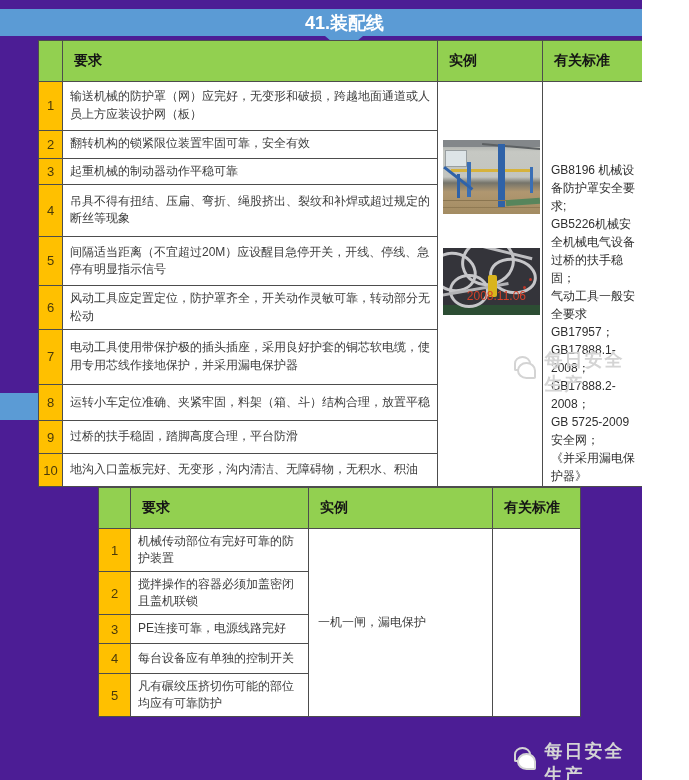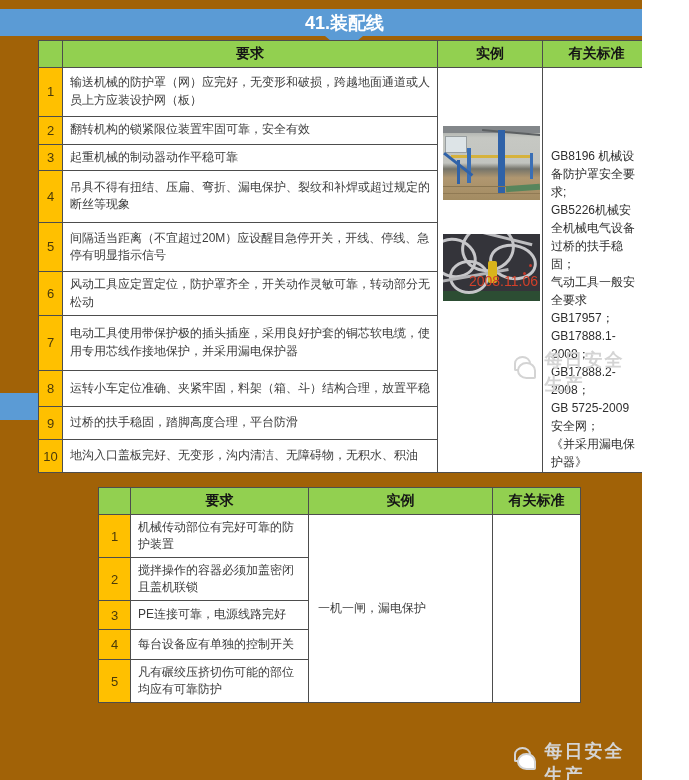--- a/index.html
+++ b/index.html
@@ -1,17 +1,17 @@
 <!DOCTYPE html>
 <html><head>
 <meta charset="utf-8">
 <style>
   html,body { margin:0; padding:0; }
   .page {
-    position:relative; width:642px; height:780px; background:#a16207;
+    position:relative; width:642px; height:780px; background:#4c1d95;
     font-family:"Liberation Sans", sans-serif; overflow:hidden;
   }
   
   .bar {
     position:absolute; left:0; width:689px; height:27px; background:#5b9bd5;
     color:#ffffff; font-weight:bold; font-size:18px;
     display:flex; align-items:center; justify-content:center; z-index:0;
   }
   #bar41 { top:9px; }
   #bar42 { top:393px; }
@@ -23,21 +23,21 @@
   #arrow41 { top:36px; }
   #arrow42 { top:420px; }
 
   
   table { border-collapse:collapse; table-layout:fixed; position:absolute; z-index:1; background:#fff; }
   #table41 { left:38px; top:40px; width:612px; }
   #table42 { left:98px; top:487px; width:482px; }
   th, td { border:1px solid #4d4d4d; overflow:hidden; }
   th {
     background:#92d050; color:#151515; font-size:14px; font-weight:bold;
-    padding:4px; text-align:center;
+    padding:11px; text-align:left;
   }
   td.num {
     background:#ffc000; color:#4a3a0a; font-size:13px; text-align:center;
     padding:0;
   }
   td.req {
     font-size:12px; color:#3c3c3c; text-align:left; padding:0 7px;
     line-height:1.45; background:#fff;
   }
   td.example-cell, td.standards-cell { vertical-align:top; background:#fff; position:relative; }
@@ -72,21 +72,21 @@
   .photo2 .c1 { left:-12px; top:4px; width:40px; height:34px; transform:rotate(18deg); }
   .photo2 .c2 { left:18px; top:-10px; width:48px; height:42px; transform:rotate(-12deg); }
   .photo2 .c3 { left:46px; top:10px; width:42px; height:30px; transform:rotate(10deg); }
   .photo2 .c4 { left:6px; top:26px; width:34px; height:28px; }
   .photo2 .s1 { position:absolute; left:30px; top:2px; width:60px; height:3px; background:#bdbdc0; transform:rotate(14deg); }
   .photo2 .s2 { position:absolute; left:-4px; top:40px; width:70px; height:3px; background:#b3b3b6; transform:rotate(-10deg); }
   .photo2 .yellow { position:absolute; left:45px; top:27px; width:9px; height:22px; background:#d9b41c; border-radius:2px; }
   .photo2 .dot { position:absolute; width:3px; height:3px; background:#c0392b; border-radius:50%; }
   .photo2 .d1 { right:8px; top:30px; }
   .photo2 .d2 { right:14px; top:38px; }
-  .photo2 .stamp { position:absolute; right:2px; bottom:12px; font-size:14px; color:#d2402a; letter-spacing:0; }
+  .photo2 .stamp { position:absolute; right:14px; bottom:12px; font-size:12px; color:#d2402a; letter-spacing:0; }
 
   
   .watermark { position:absolute; display:flex; align-items:center; z-index:6; }
   #wm1 { left:514px; top:340px; }
   #wm2 { left:514px; top:731px; }
   .wm-logo { position:relative; width:30px; height:24px; margin-right:6px; }
   .wm-logo .b1 { position:absolute; left:0; top:0; width:13px; height:11px; border:2px solid #d4d4d4; border-radius:50% 50% 50% 10%; }
   .wm-logo .b2 { position:absolute; right:2px; bottom:1px; width:15px; height:13px; border:2px solid #d4d4d4; border-radius:50% 50% 10% 50%; background:#fff; }
   .wm-text { font-size:18px; color:#d4d4d4; letter-spacing:2px; font-weight:bold;margin-top:8px; }
 </style>
@@ -161,21 +161,21 @@
     <tr style="height:23px">
       <td class="num">2</td>
       <td class="req">翻转机构的锁紧限位装置牢固可靠，安全有效</td>
     </tr>
     <tr style="height:22px">
       <td class="num">3</td>
       <td class="req">起重机械的制动器动作平稳可靠</td>
     </tr>
     <tr style="height:42px">
       <td class="num">4</td>
-      <td class="req">吊具不得有扭结、压扁、弯折、漏电保护、裂纹和补焊或超过规定的断丝等现象</td>
+      <td class="req">吊具不得有扭结、压扁、弯折、绳股挤出、裂纹和补焊或超过规定的断丝等现象</td>
     </tr>
     <tr style="height:41px">
       <td class="num">5</td>
       <td class="req">间隔适当距离（不宜超过20M）应设醒目急停开关，开线、停线、急停有明显指示信号</td>
     </tr>
     <tr style="height:26px">
       <td class="num">6</td>
       <td class="req">风动工具应定置定位，防护罩齐全，开关动作灵敏可靠，转动部分无松动</td>
     </tr>
     <tr style="height:45px">

